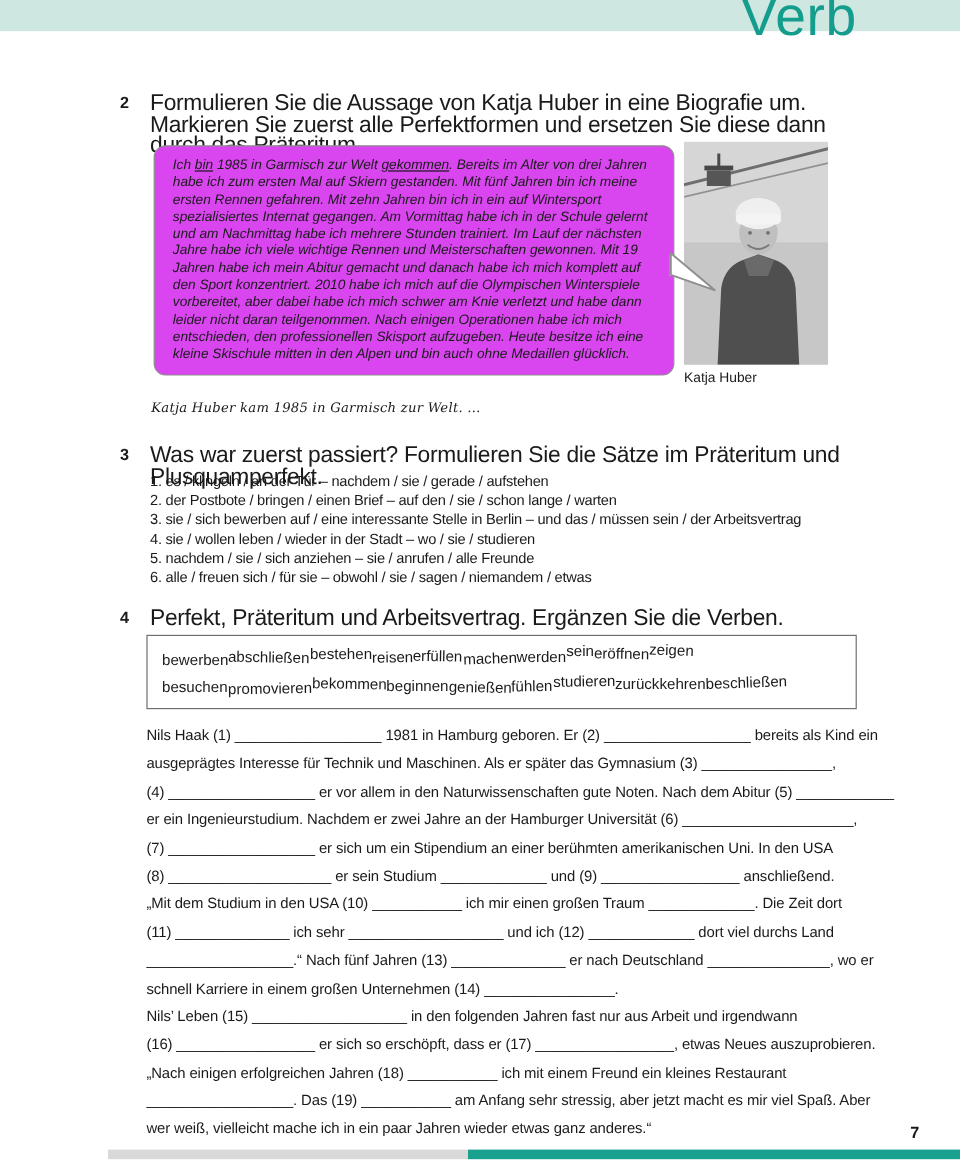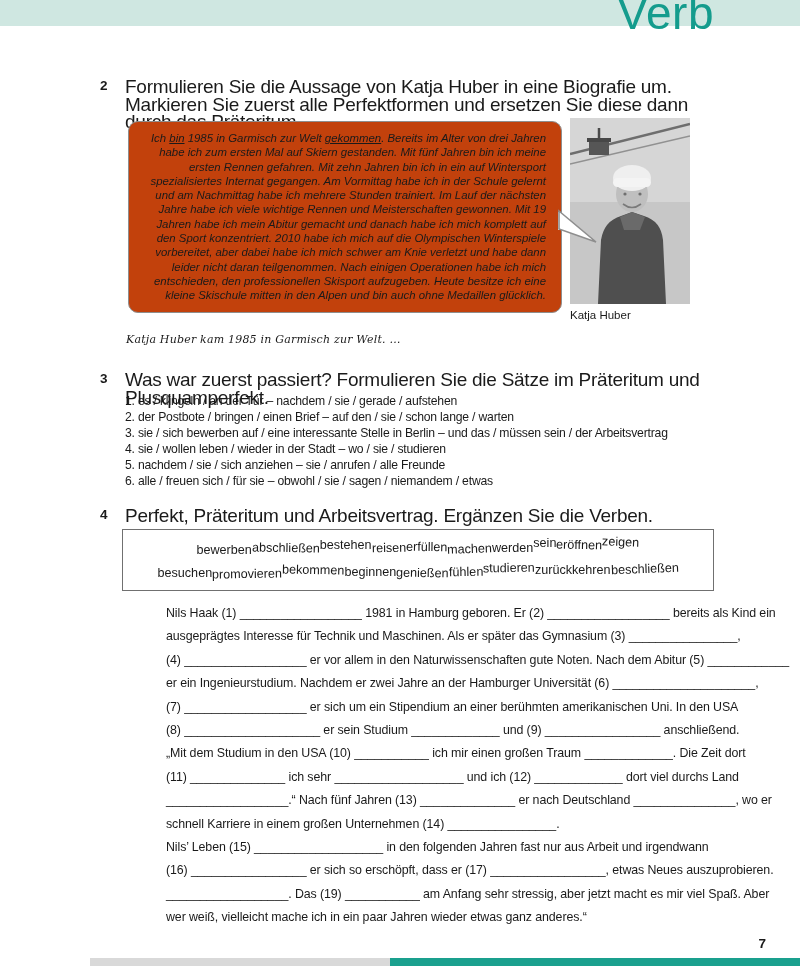--- a/index.html
+++ b/index.html
@@ -14,21 +14,21 @@
   }
   .ex-num { position:absolute; font-weight:bold; font-size:13.5px; }
   .ex-instr { position:absolute; font-weight:normal; font-size:19px; letter-spacing:-0.25px; line-height:17.5px; }
   .ex2-num { left:100px; top:78px; }
   .ex2-instr { left:125px; top:78px; width:600px; }
 
   .bubble {
     position:absolute; left:128px; top:121px; width:434px; min-height:192px;
     box-sizing:border-box; border:1.6px solid #8e8e8e; border-radius:10px;
     padding:9px 15px 8px; font-style:italic; font-size:11.4px; line-height:14.3px;
-    text-align:right; background:#c2410c; z-index:2;
+    text-align:left; background:#d946ef; z-index:2;
   }
   .bubble .u { text-decoration:underline; }
   .bubble-tail { position:absolute; left:558px; top:206px; width:42px; height:50px; z-index:3; }
 
   .photo { position:absolute; left:570px; top:118px; width:120px; height:186px; z-index:1; }
   .photo svg { display:block; }
   .photo-caption { position:absolute; left:570px; top:309px; width:120px; font-size:11.5px; text-align:left; }
 
   .example-line {
     position:absolute; left:126px; top:333px; font-family:"DejaVu Serif", serif;
@@ -40,21 +40,21 @@
   .ex3-items { position:absolute; left:125px; top:394px; font-size:12.2px; letter-spacing:-0.2px; }
   .ex3-items div { line-height:15.9px; white-space:nowrap; }
 
   .ex4-num { left:100px; top:507px; }
   .ex4-instr { left:125px; top:507px; width:620px; }
 
   .word-box {
     position:absolute; left:122px; top:529px; width:592px; height:62px;
     box-sizing:border-box; border:1.6px solid #707070; background:#ffffff;
   }
-  .wb-row { position:absolute; left:12px; right:12px; display:flex; justify-content:center; font-size:12.6px; }
+  .wb-row { position:absolute; left:12px; right:12px; display:flex; justify-content:flex-start; font-size:12.6px; }
   .wb-row1 { top:10px; }
   .wb-row2 { top:34px; }
   .wb-row span { display:inline-block; }
   .wb-row1 span:nth-child(1){ transform:translateY(3px); }
   .wb-row1 span:nth-child(2){ transform:translateY(1px) rotate(1deg); }
   .wb-row1 span:nth-child(3){ transform:translateY(-2px); }
   .wb-row1 span:nth-child(4){ transform:translateY(1px) rotate(-1deg); }
   .wb-row1 span:nth-child(5){ transform:rotate(1deg); }
   .wb-row1 span:nth-child(6){ transform:translateY(2px) rotate(-2deg); }
   .wb-row1 span:nth-child(7){ transform:translateY(1px); }
@@ -65,21 +65,21 @@
   .wb-row2 span:nth-child(2){ transform:translateY(3px) rotate(-1deg); }
   .wb-row2 span:nth-child(3){ transform:translateY(-1px) rotate(1deg); }
   .wb-row2 span:nth-child(4){ transform:translateY(1px); }
   .wb-row2 span:nth-child(5){ transform:translateY(2px) rotate(1deg); }
   .wb-row2 span:nth-child(6){ transform:translateY(1px) rotate(-1deg); }
   .wb-row2 span:nth-child(7){ transform:translateY(-3px) rotate(-1deg); }
   .wb-row2 span:nth-child(8){ transform:translateY(-1px); }
   .wb-row2 span:nth-child(9){ transform:translateY(-2px) rotate(-2deg); }
 
   .fill-text { position:absolute; left:122px; top:602px; width:596px; font-size:12.4px; letter-spacing:-0.1px; }
-  .fill-text div { height:23.4px; line-height:23.4px; white-space:nowrap;margin-left:44px; }
+  .fill-text div { height:23.4px; line-height:23.4px; white-space:nowrap; }
 
   .page-number { position:absolute; right:34px; top:936px; font-weight:bold; font-size:13.5px; }
   .footer-bar-light { position:absolute; left:90px; bottom:3px; width:300px; height:8px; background:#d9d9d9; }
   .footer-bar-teal { position:absolute; left:390px; bottom:3px; width:410px; height:8px; background:#1aa08e; }
 </style>
 </head>
 <body>
 
 <div class="page">
 
@@ -165,20 +165,21 @@
     <div>(4) __________________ er vor allem in den Naturwissenschaften gute Noten. Nach dem Abitur (5) ____________</div>
     <div>er ein Ingenieurstudium. Nachdem er zwei Jahre an der Hamburger Universität (6) _____________________,</div>
     <div>(7) __________________ er sich um ein Stipendium an einer berühmten amerikanischen Uni. In den USA</div>
     <div>(8) ____________________ er sein Studium _____________ und (9) _________________ anschließend.</div>
     <div>„Mit dem Studium in den USA (10) ___________ ich mir einen großen Traum _____________. Die Zeit dort</div>
     <div>(11) ______________ ich sehr ___________________ und ich (12) _____________ dort viel durchs Land</div>
     <div>__________________.“ Nach fünf Jahren (13) ______________ er nach Deutschland _______________, wo er</div>
     <div>schnell Karriere in einem großen Unternehmen (14) ________________.</div>
     <div>Nils’ Leben (15) ___________________ in den folgenden Jahren fast nur aus Arbeit und irgendwann</div>
     <div>(16) _________________ er sich so erschöpft, dass er (17) _________________, etwas Neues auszuprobieren.</div>
+    <div>„Nach einigen erfolgreichen Jahren (18) ___________ ich mit einem Freund ein kleines Restaurant</div>
     <div>__________________. Das (19) ___________ am Anfang sehr stressig, aber jetzt macht es mir viel Spaß. Aber</div>
     <div>wer weiß, vielleicht mache ich in ein paar Jahren wieder etwas ganz anderes.“</div>
   </div>
 
   <div class="page-number">7</div>
   <div class="footer-bar-light"></div>
   <div class="footer-bar-teal"></div>
 
 </div>
 

